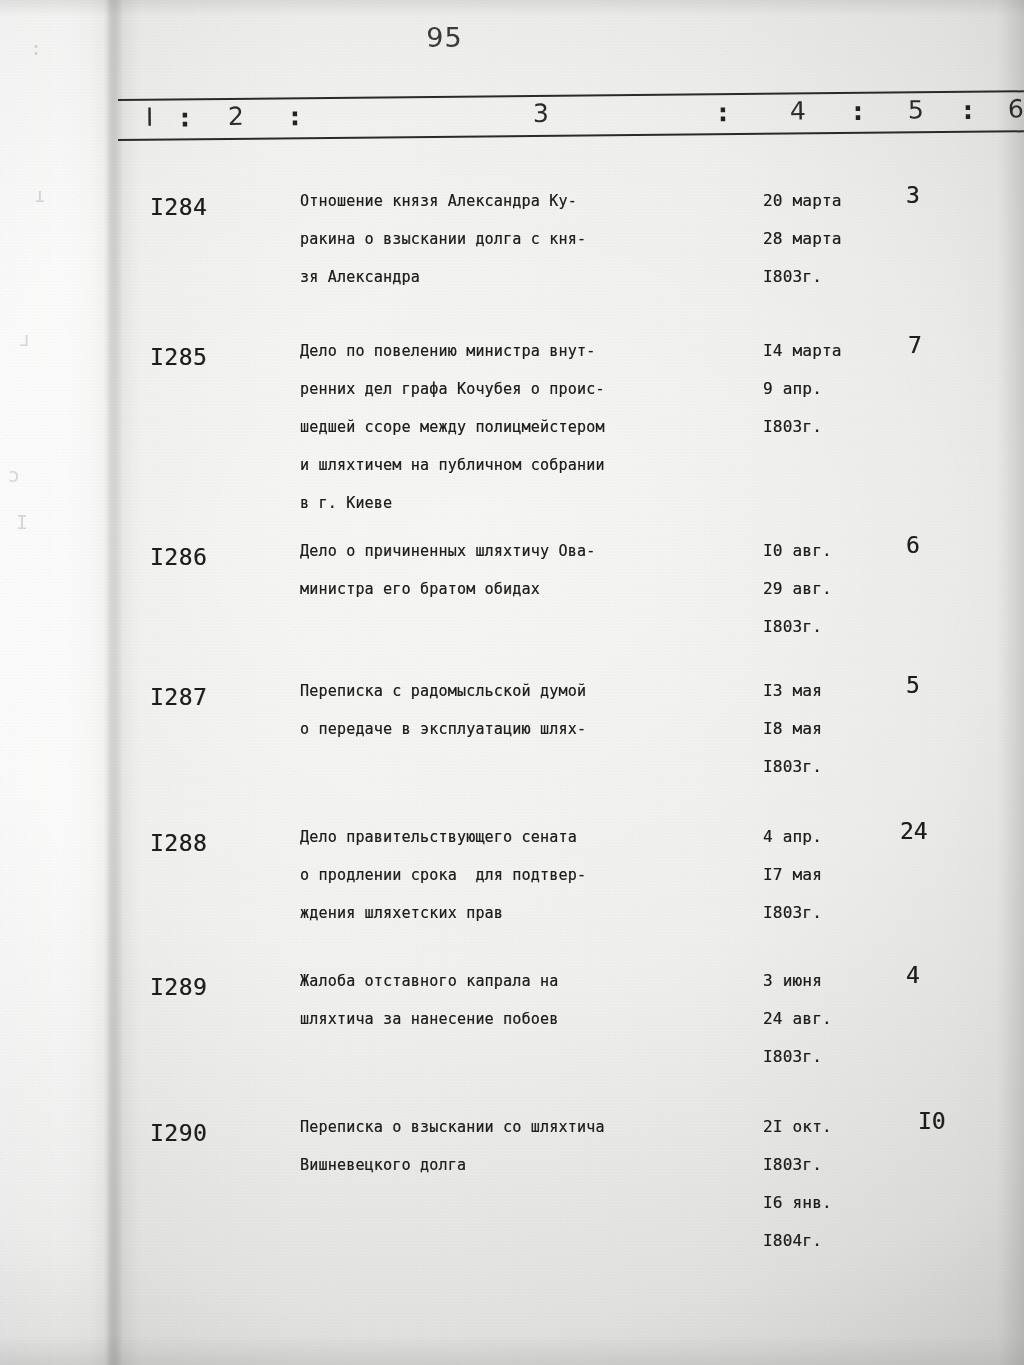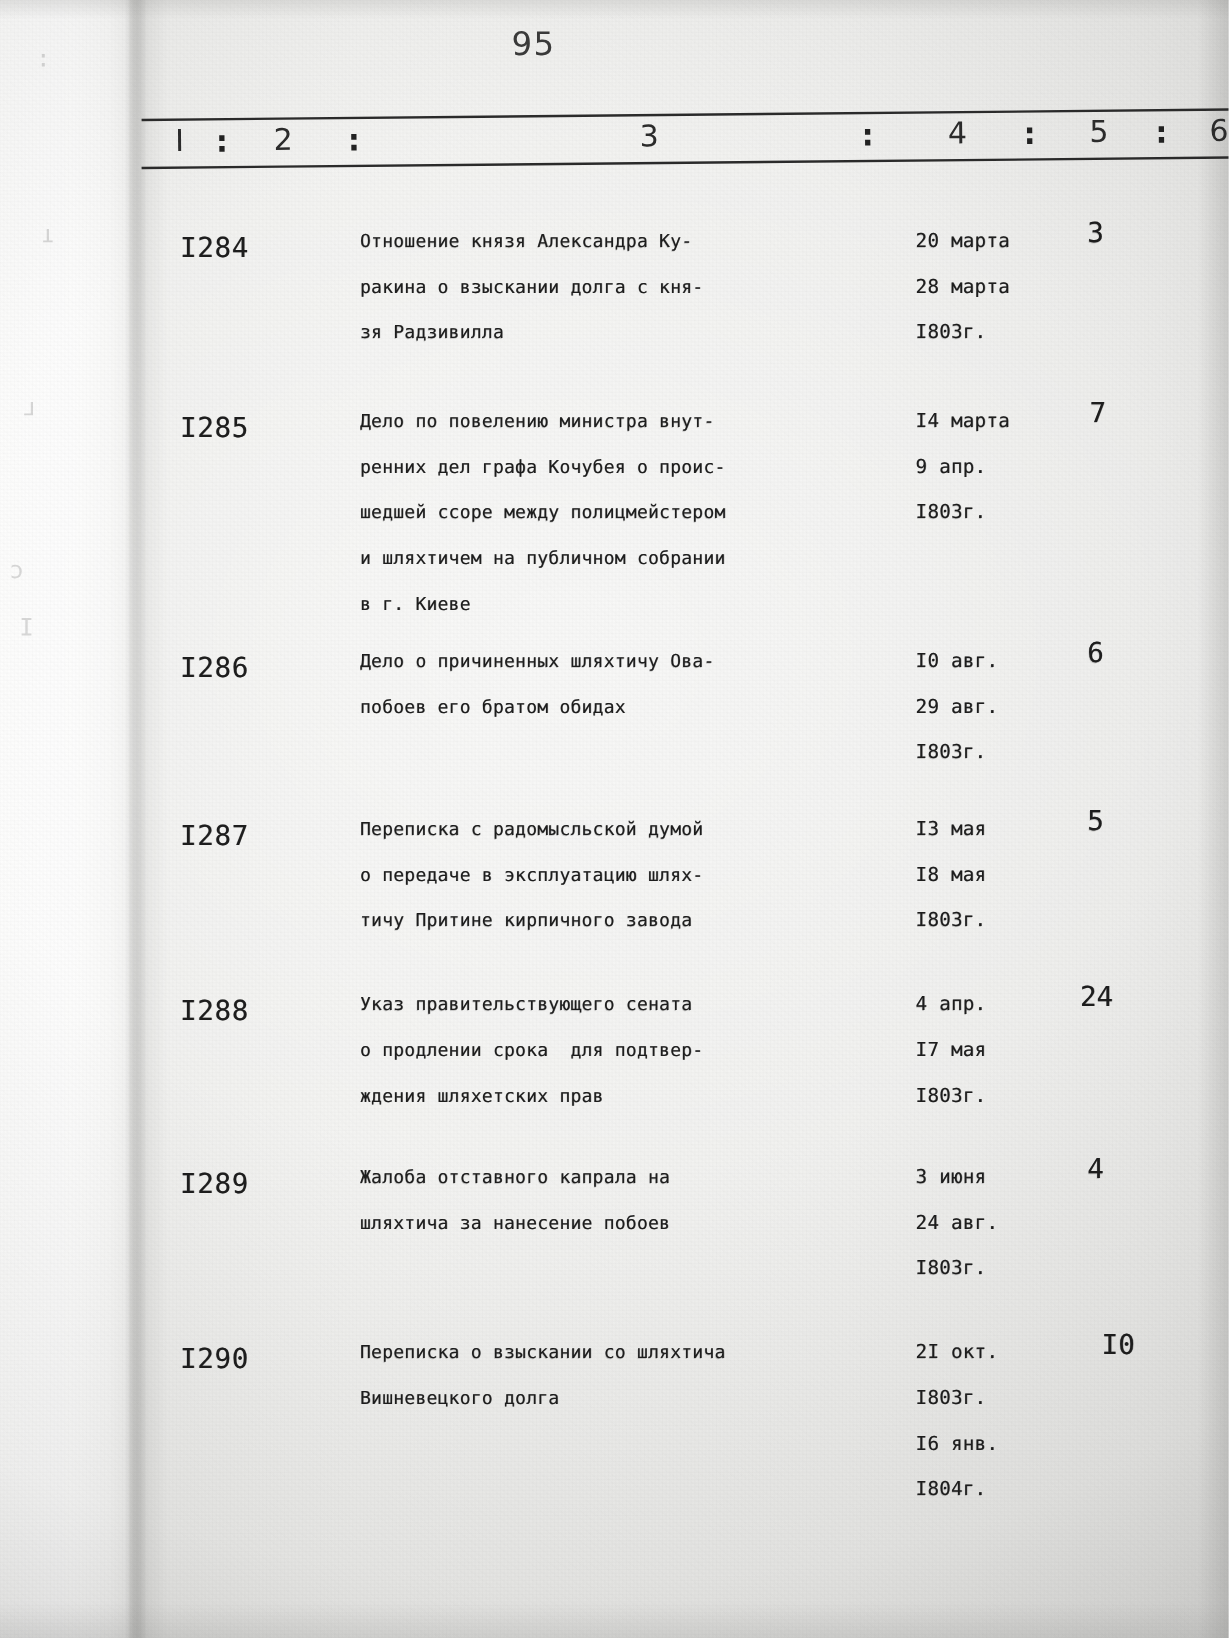--- a/index.html
+++ b/index.html
@@ -249,61 +249,61 @@
         <span class="hsep" style="left: 62px;">:</span>
         <span class="hsep" style="left: 172px;">:</span>
         <span class="hsep" style="left: 600px;">:</span>
         <span class="hsep" style="left: 735px;">:</span>
         <span class="hsep" style="left: 845px;">:</span>
       </div>
 
     <div id="entries">
         <div class="entry" style="top: 182px;">
           <div class="col-num">I284</div>
-          <div class="col-title"><span class="tline">Отношение князя Александра Ку-</span><span class="tline">ракина о взыскании долга с кня-</span><span class="tline">зя Радзивилла</span></div>
+          <div class="col-title"><span class="tline">Отношение князя Александра Ку-</span><span class="tline">ракина о взыскании долга с кня-</span><span class="tline">зя Александра</span></div>
           <div class="col-dates">
             <span class="dline">20 марта</span>
             <span class="dline">28 марта</span>
             <span class="dline">I803г.</span>
           </div>
           <div class="col-sheets" style="left: 906px;">3</div>
         </div>
         <div class="entry" style="top: 332px;">
           <div class="col-num">I285</div>
           <div class="col-title"><span class="tline">Дело по повелению министра внут-</span><span class="tline">ренних дел графа Кочубея о проис-</span><span class="tline">шедшей ссоре между полицмейстером</span><span class="tline">и шляхтичем на публичном собрании</span><span class="tline">в г. Киеве</span></div>
           <div class="col-dates">
             <span class="dline">I4 марта</span>
             <span class="dline">9 апр.</span>
             <span class="dline">I803г.</span>
           </div>
           <div class="col-sheets" style="left: 908px;">7</div>
         </div>
         <div class="entry" style="top: 532px;">
           <div class="col-num">I286</div>
-          <div class="col-title"><span class="tline">Дело о причиненных шляхтичу Ова-</span><span class="tline">побоев его братом обидах</span></div>
+          <div class="col-title"><span class="tline">Дело о причиненных шляхтичу Ова-</span><span class="tline">министра его братом обидах</span></div>
           <div class="col-dates">
             <span class="dline">I0 авг.</span>
             <span class="dline">29 авг.</span>
             <span class="dline">I803г.</span>
           </div>
           <div class="col-sheets" style="left: 906px;">6</div>
         </div>
         <div class="entry" style="top: 672px;">
           <div class="col-num">I287</div>
-          <div class="col-title"><span class="tline">Переписка с радомысльской думой</span><span class="tline">о передаче в эксплуатацию шлях-</span><span class="tline">тичу Притине кирпичного завода</span></div>
+          <div class="col-title"><span class="tline">Переписка с радомысльской думой</span><span class="tline">о передаче в эксплуатацию шлях-</span></div>
           <div class="col-dates">
             <span class="dline">I3 мая</span>
             <span class="dline">I8 мая</span>
             <span class="dline">I803г.</span>
           </div>
           <div class="col-sheets" style="left: 906px;">5</div>
         </div>
         <div class="entry" style="top: 818px;">
           <div class="col-num">I288</div>
-          <div class="col-title"><span class="tline">Указ правительствующего сената</span><span class="tline">о продлении срока  для подтвер-</span><span class="tline">ждения шляхетских прав</span></div>
+          <div class="col-title"><span class="tline">Дело правительствующего сената</span><span class="tline">о продлении срока  для подтвер-</span><span class="tline">ждения шляхетских прав</span></div>
           <div class="col-dates">
             <span class="dline">4 апр.</span>
             <span class="dline">I7 мая</span>
             <span class="dline">I803г.</span>
           </div>
           <div class="col-sheets" style="left: 900px;">24</div>
         </div>
         <div class="entry" style="top: 962px;">
           <div class="col-num">I289</div>
           <div class="col-title"><span class="tline">Жалоба отставного капрала на</span><span class="tline">шляхтича за нанесение побоев</span></div>

